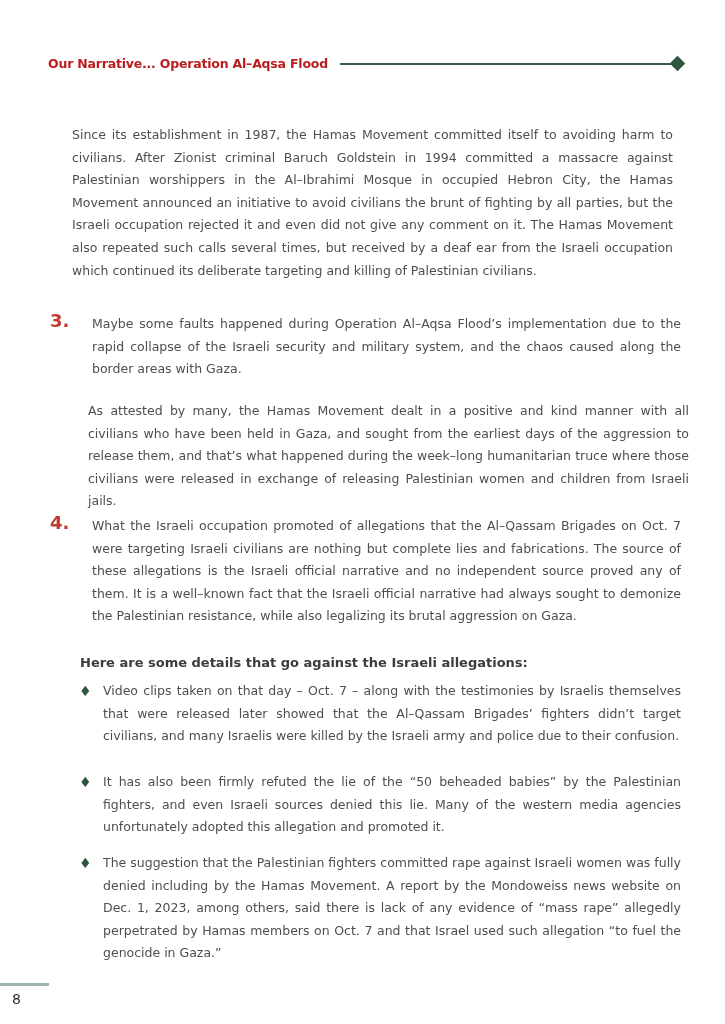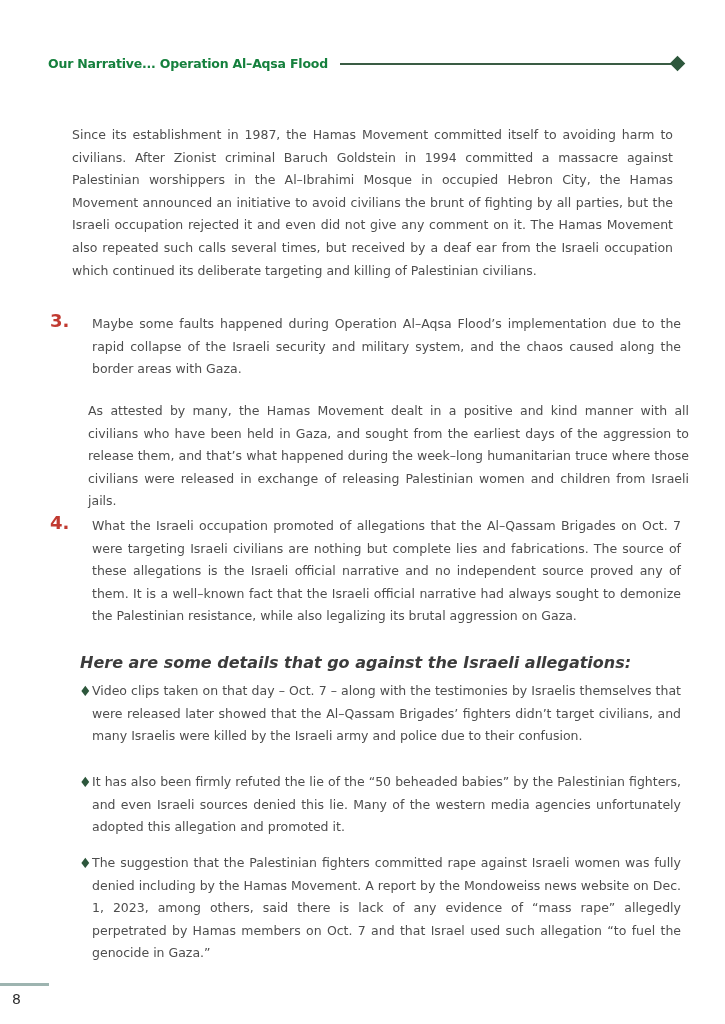--- a/index.html
+++ b/index.html
@@ -16,21 +16,21 @@
   
   .header {
     position: absolute;
     left: 48px;
     right: 42px;
     top: 56px;
     display: flex;
     align-items: center;
   }
   .header-title {
-    color: #15803d;
+    color: #b91c1c;
     font-weight: bold;
     font-size: 12.5px;
     letter-spacing: -0.2px;
     white-space: nowrap;
   }
   .header-rule {
     flex: 1;
     height: 0;
     border-top: 2px solid #3a5c44;
     margin-left: 12px;
@@ -68,36 +68,35 @@
   .item3 { top: 313px; }
   .item4 { top: 515px; }
 
   .details-heading {
     position: absolute;
     left: 80px;
     width: 601px;
     top: 652px;
     margin: 0;
     color: #3c3c3c;
-    font-size: 16px;
+    font-size: 13px;
     line-height: 22px;
     font-weight: bold;
-    font-style: italic;
   }
 
   .bullet { position: absolute; left: 80px; width: 601px; }
   .bullet .marker {
     position: absolute;
     left: -1px;
     top: 1px;
     color: #2d573c;
     font-size: 14px;
     line-height: 21px;
   }
-  .bullet .para { margin-left: 12px; }
+  .bullet .para { margin-left: 23px; }
   .b1 { top: 680px; }
   .b2 { top: 771px; }
   .b3 { top: 852px; }
 
   
   .footer-rule {
     position: absolute;
     left: 0;
     top: 983px;
     width: 49px;

